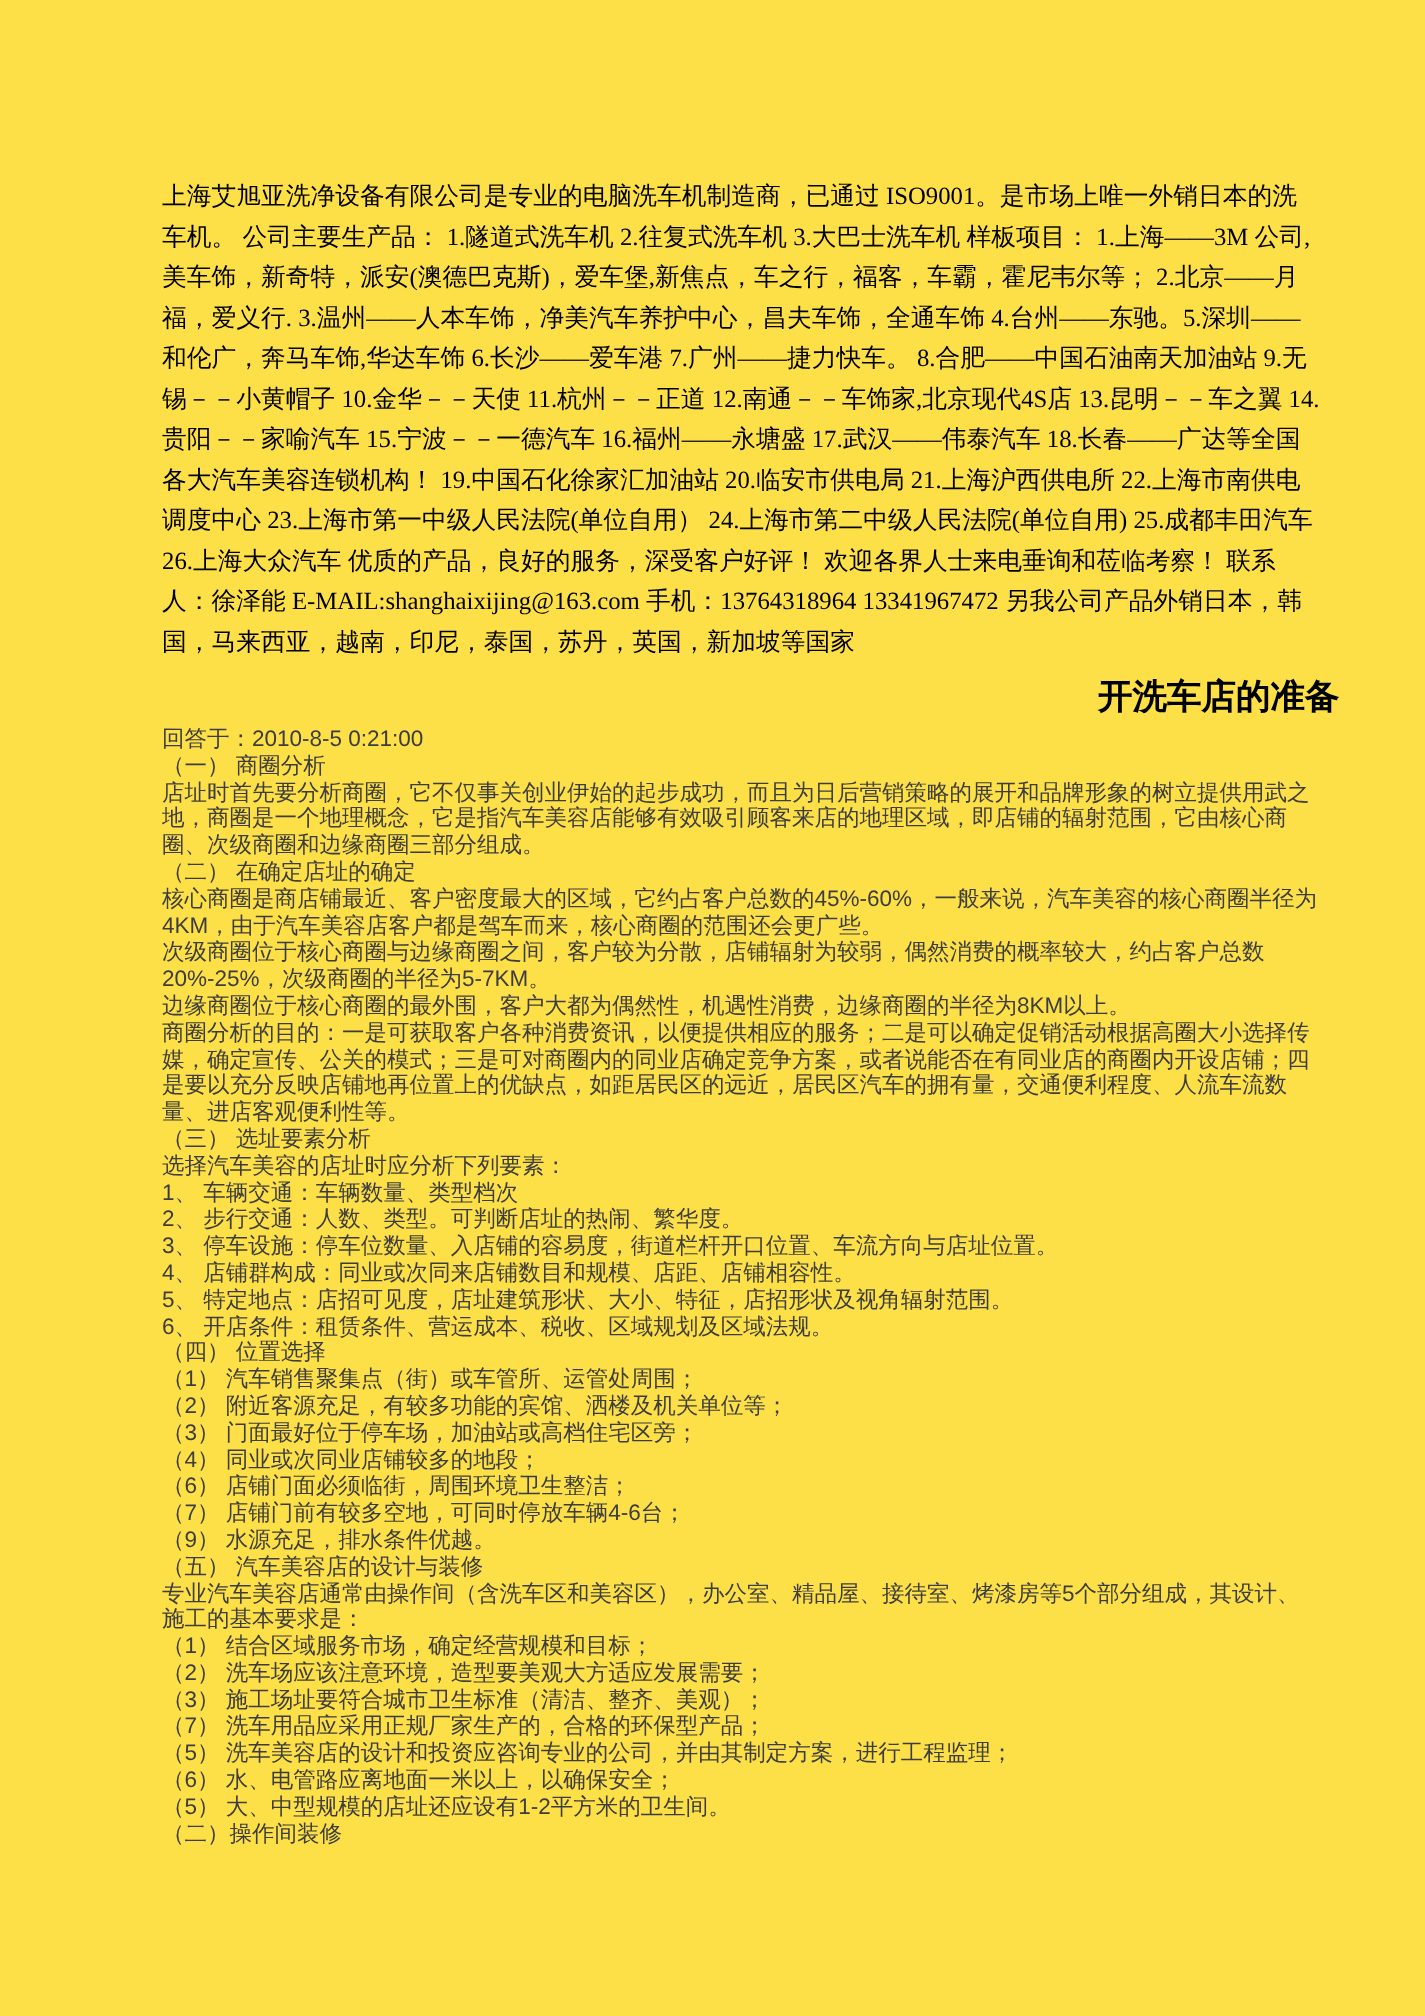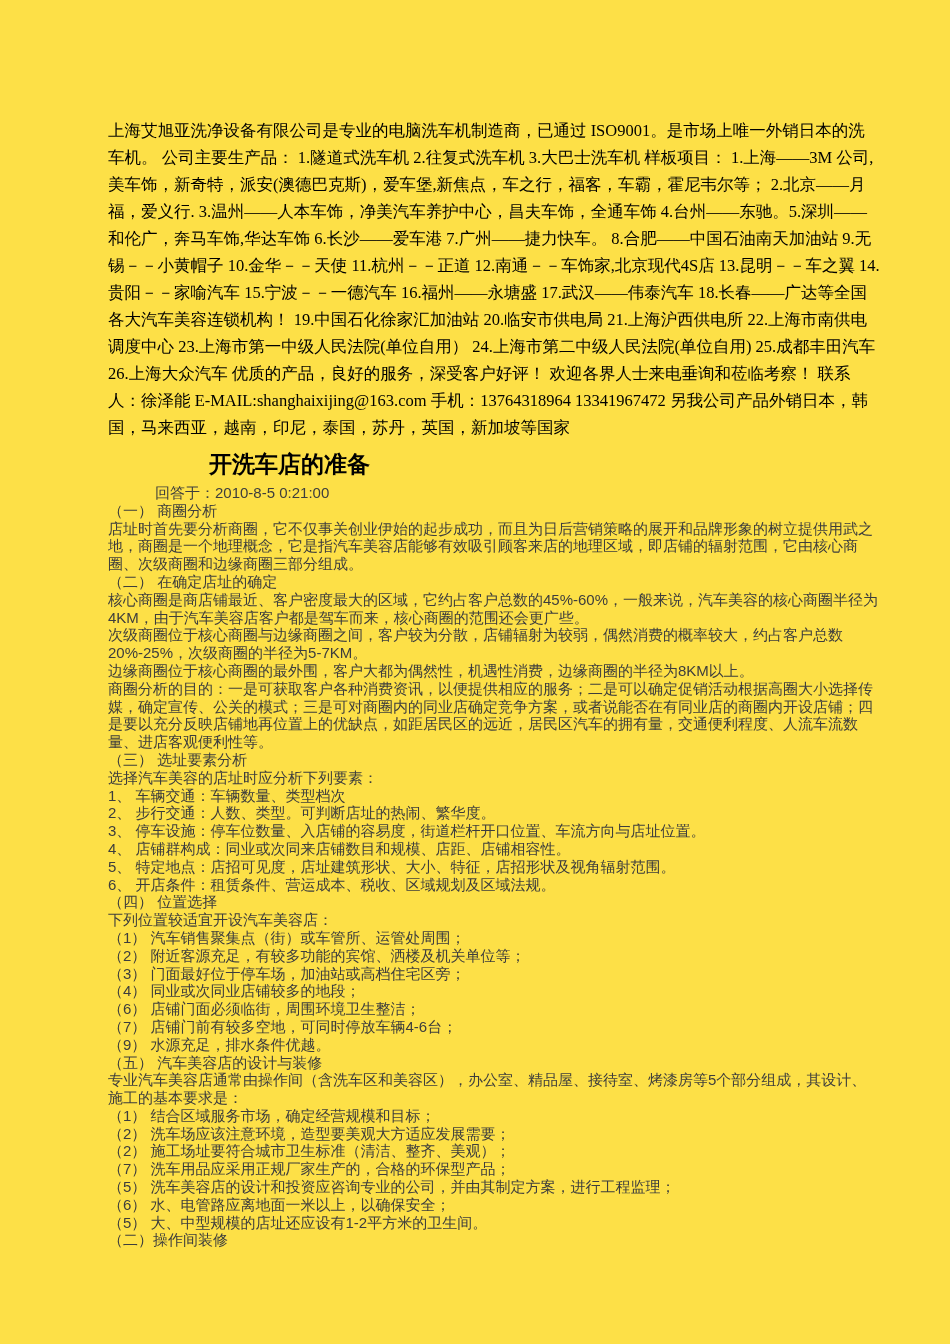--- a/index.html
+++ b/index.html
@@ -22,33 +22,34 @@
     width: 772px;
   }
 
   .article-title {
     font-family: "Liberation Serif", "DejaVu Serif", serif;
     font-size: 23px;
     font-weight: 700;
     color: #000000;
     margin: 9px 0 4px 101px;
     line-height: 30px;
+    text-align: right;
   }
 
   .meta-line,
   .body-line {
     font-family: "Liberation Sans", "DejaVu Sans", sans-serif;
     font-size: 15px;
     line-height: 17.8px;
     color: #3d3d3d;
     width: 772px;
     margin: 0;
   }
 
-  .meta-line { color: #3d3d3d; margin-left: 47px; }
+  .meta-line { color: #3d3d3d; }
 </style>
 </head>
 <body>
 
 <div class="page">
 
   <div class="intro">上海艾旭亚洗净设备有限公司是专业的电脑洗车机制造商，已通过 ISO9001。是市场上唯一外销日本的洗车机。 公司主要生产品： 1.隧道式洗车机 2.往复式洗车机 3.大巴士洗车机 样板项目： 1.上海——3M 公司,美车饰，新奇特，派安(澳德巴克斯)，爱车堡,新焦点，车之行，福客，车霸，霍尼韦尔等； 2.北京——月福，爱义行. 3.温州——人本车饰，净美汽车养护中心，昌夫车饰，全通车饰 4.台州——东驰。5.深圳——和伦广，奔马车饰,华达车饰 6.长沙——爱车港 7.广州——捷力快车。 8.合肥——中国石油南天加油站 9.无锡－－小黄帽子 10.金华－－天使 11.杭州－－正道 12.南通－－车饰家,北京现代4S店 13.昆明－－车之翼 14.贵阳－－家喻汽车 15.宁波－－一德汽车 16.福州——永塘盛 17.武汉——伟泰汽车 18.长春——广达等全国各大汽车美容连锁机构！ 19.中国石化徐家汇加油站 20.临安市供电局 21.上海沪西供电所 22.上海市南供电调度中心 23.上海市第一中级人民法院(单位自用） 24.上海市第二中级人民法院(单位自用) 25.成都丰田汽车 26.上海大众汽车 优质的产品，良好的服务，深受客户好评！ 欢迎各界人士来电垂询和莅临考察！ 联系人：徐泽能 E-MAIL:shanghaixijing@163.com 手机：13764318964 13341967472 另我公司产品外销日本，韩国，马来西亚，越南，印尼，泰国，苏丹，英国，新加坡等国家</div>
 
   <div class="article-title">开洗车店的准备</div>
 
@@ -64,33 +65,32 @@
       <div class="body-line">商圈分析的目的：一是可获取客户各种消费资讯，以便提供相应的服务；二是可以确定促销活动根据高圈大小选择传媒，确定宣传、公关的模式；三是可对商圈内的同业店确定竞争方案，或者说能否在有同业店的商圈内开设店铺；四是要以充分反映店铺地再位置上的优缺点，如距居民区的远近，居民区汽车的拥有量，交通便利程度、人流车流数量、进店客观便利性等。</div>
       <div class="body-line">（三） 选址要素分析</div>
       <div class="body-line">选择汽车美容的店址时应分析下列要素：</div>
       <div class="body-line">1、 车辆交通：车辆数量、类型档次</div>
       <div class="body-line">2、 步行交通：人数、类型。可判断店址的热闹、繁华度。</div>
       <div class="body-line">3、 停车设施：停车位数量、入店铺的容易度，街道栏杆开口位置、车流方向与店址位置。</div>
       <div class="body-line">4、 店铺群构成：同业或次同来店铺数目和规模、店距、店铺相容性。</div>
       <div class="body-line">5、 特定地点：店招可见度，店址建筑形状、大小、特征，店招形状及视角辐射范围。</div>
       <div class="body-line">6、 开店条件：租赁条件、营运成本、税收、区域规划及区域法规。</div>
       <div class="body-line">（四） 位置选择</div>
-      <div class="body-line">下列位置较适宜开设汽车美容店：</div>
       <div class="body-line">（1） 汽车销售聚集点（街）或车管所、运管处周围；</div>
       <div class="body-line">（2） 附近客源充足，有较多功能的宾馆、洒楼及机关单位等；</div>
       <div class="body-line">（3） 门面最好位于停车场，加油站或高档住宅区旁；</div>
       <div class="body-line">（4） 同业或次同业店铺较多的地段；</div>
       <div class="body-line">（6） 店铺门面必须临街，周围环境卫生整洁；</div>
       <div class="body-line">（7） 店铺门前有较多空地，可同时停放车辆4-6台；</div>
       <div class="body-line">（9） 水源充足，排水条件优越。</div>
       <div class="body-line">（五） 汽车美容店的设计与装修</div>
       <div class="body-line">专业汽车美容店通常由操作间（含洗车区和美容区），办公室、精品屋、接待室、烤漆房等5个部分组成，其设计、施工的基本要求是：</div>
       <div class="body-line">（1） 结合区域服务市场，确定经营规模和目标；</div>
       <div class="body-line">（2） 洗车场应该注意环境，造型要美观大方适应发展需要；</div>
-      <div class="body-line">（2） 施工场址要符合城市卫生标准（清洁、整齐、美观）；</div>
+      <div class="body-line">（3） 施工场址要符合城市卫生标准（清洁、整齐、美观）；</div>
       <div class="body-line">（7） 洗车用品应采用正规厂家生产的，合格的环保型产品；</div>
       <div class="body-line">（5） 洗车美容店的设计和投资应咨询专业的公司，并由其制定方案，进行工程监理；</div>
       <div class="body-line">（6） 水、电管路应离地面一米以上，以确保安全；</div>
       <div class="body-line">（5） 大、中型规模的店址还应设有1-2平方米的卫生间。</div>
       <div class="body-line">（二）操作间装修</div>
     </div>
 
 </div>
 
 </body></html>

